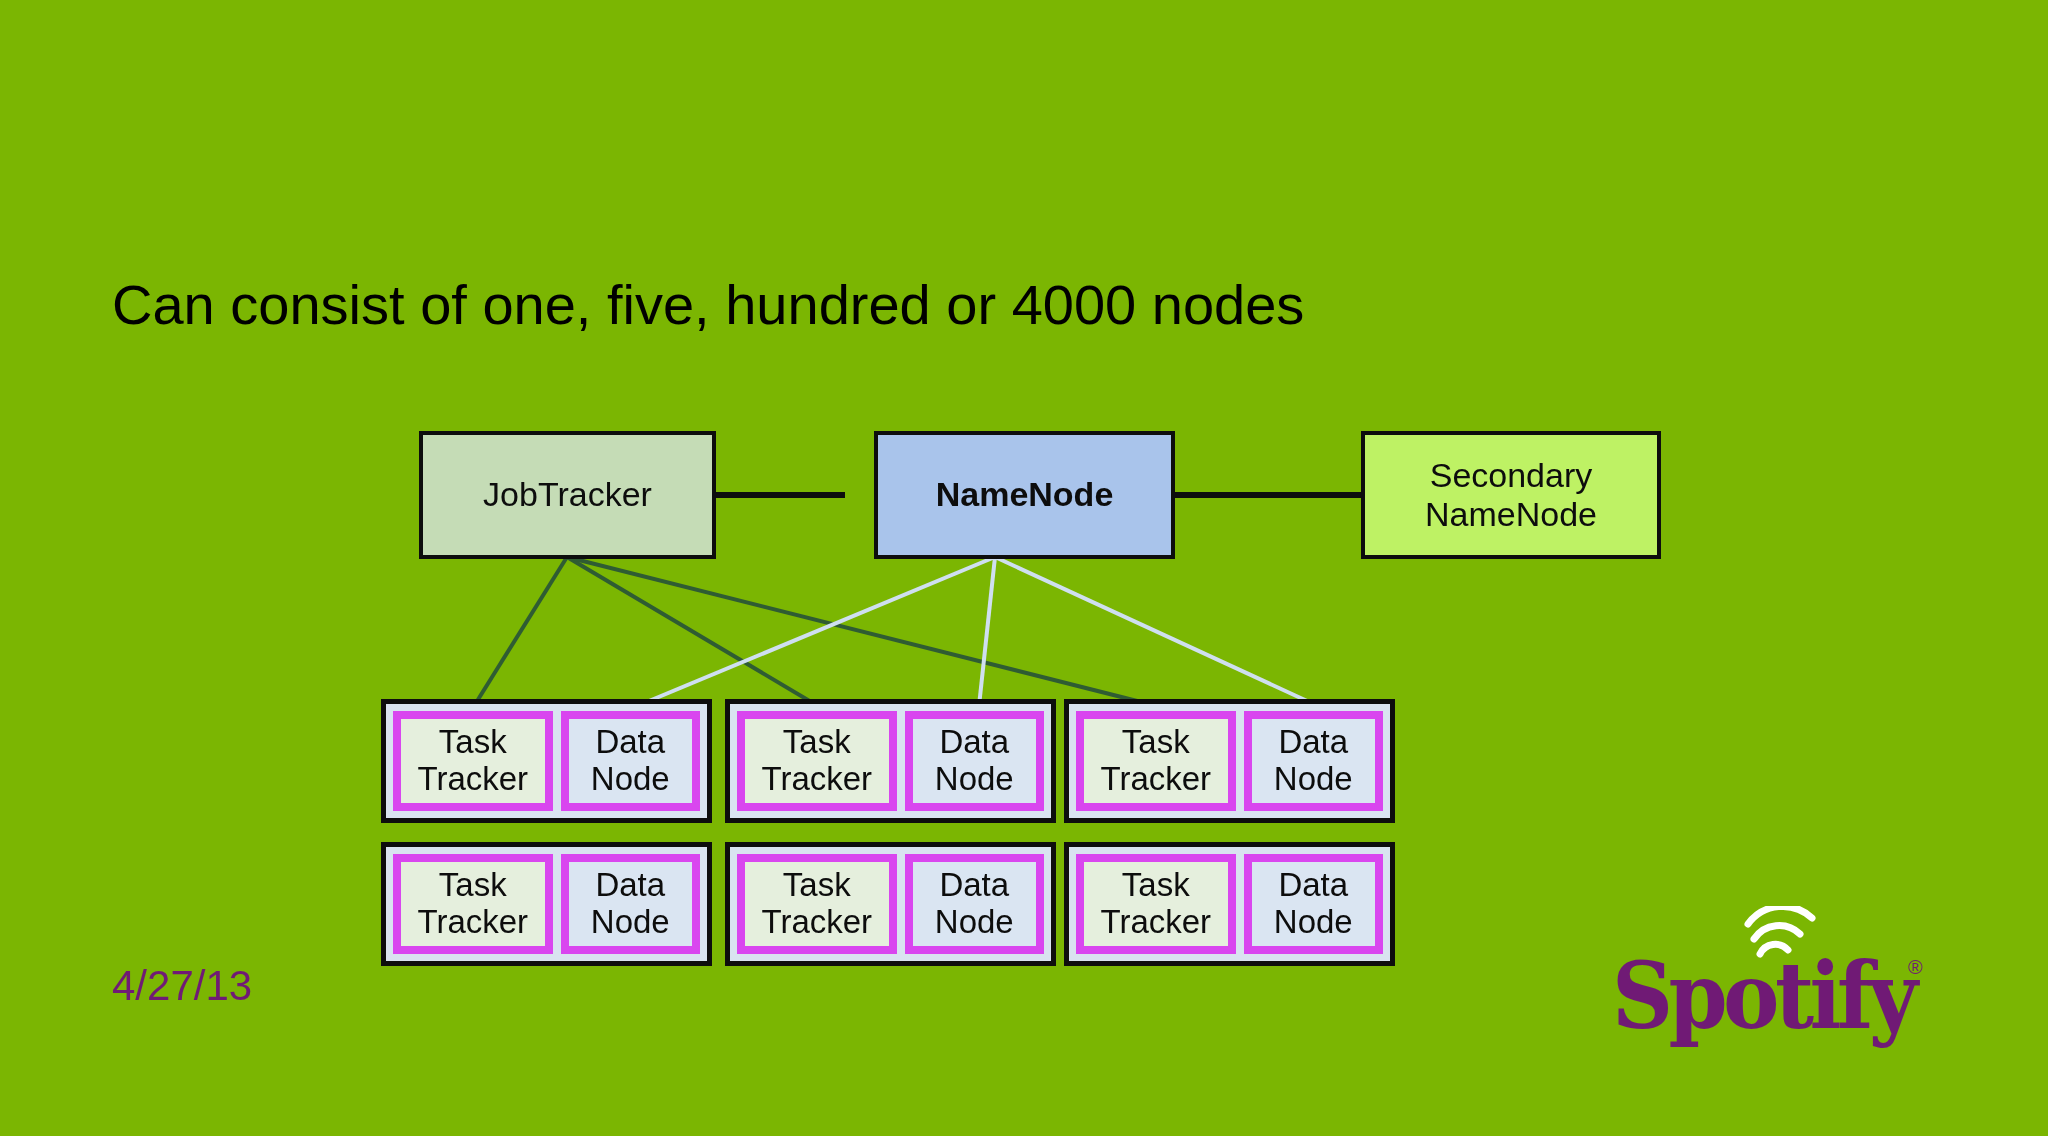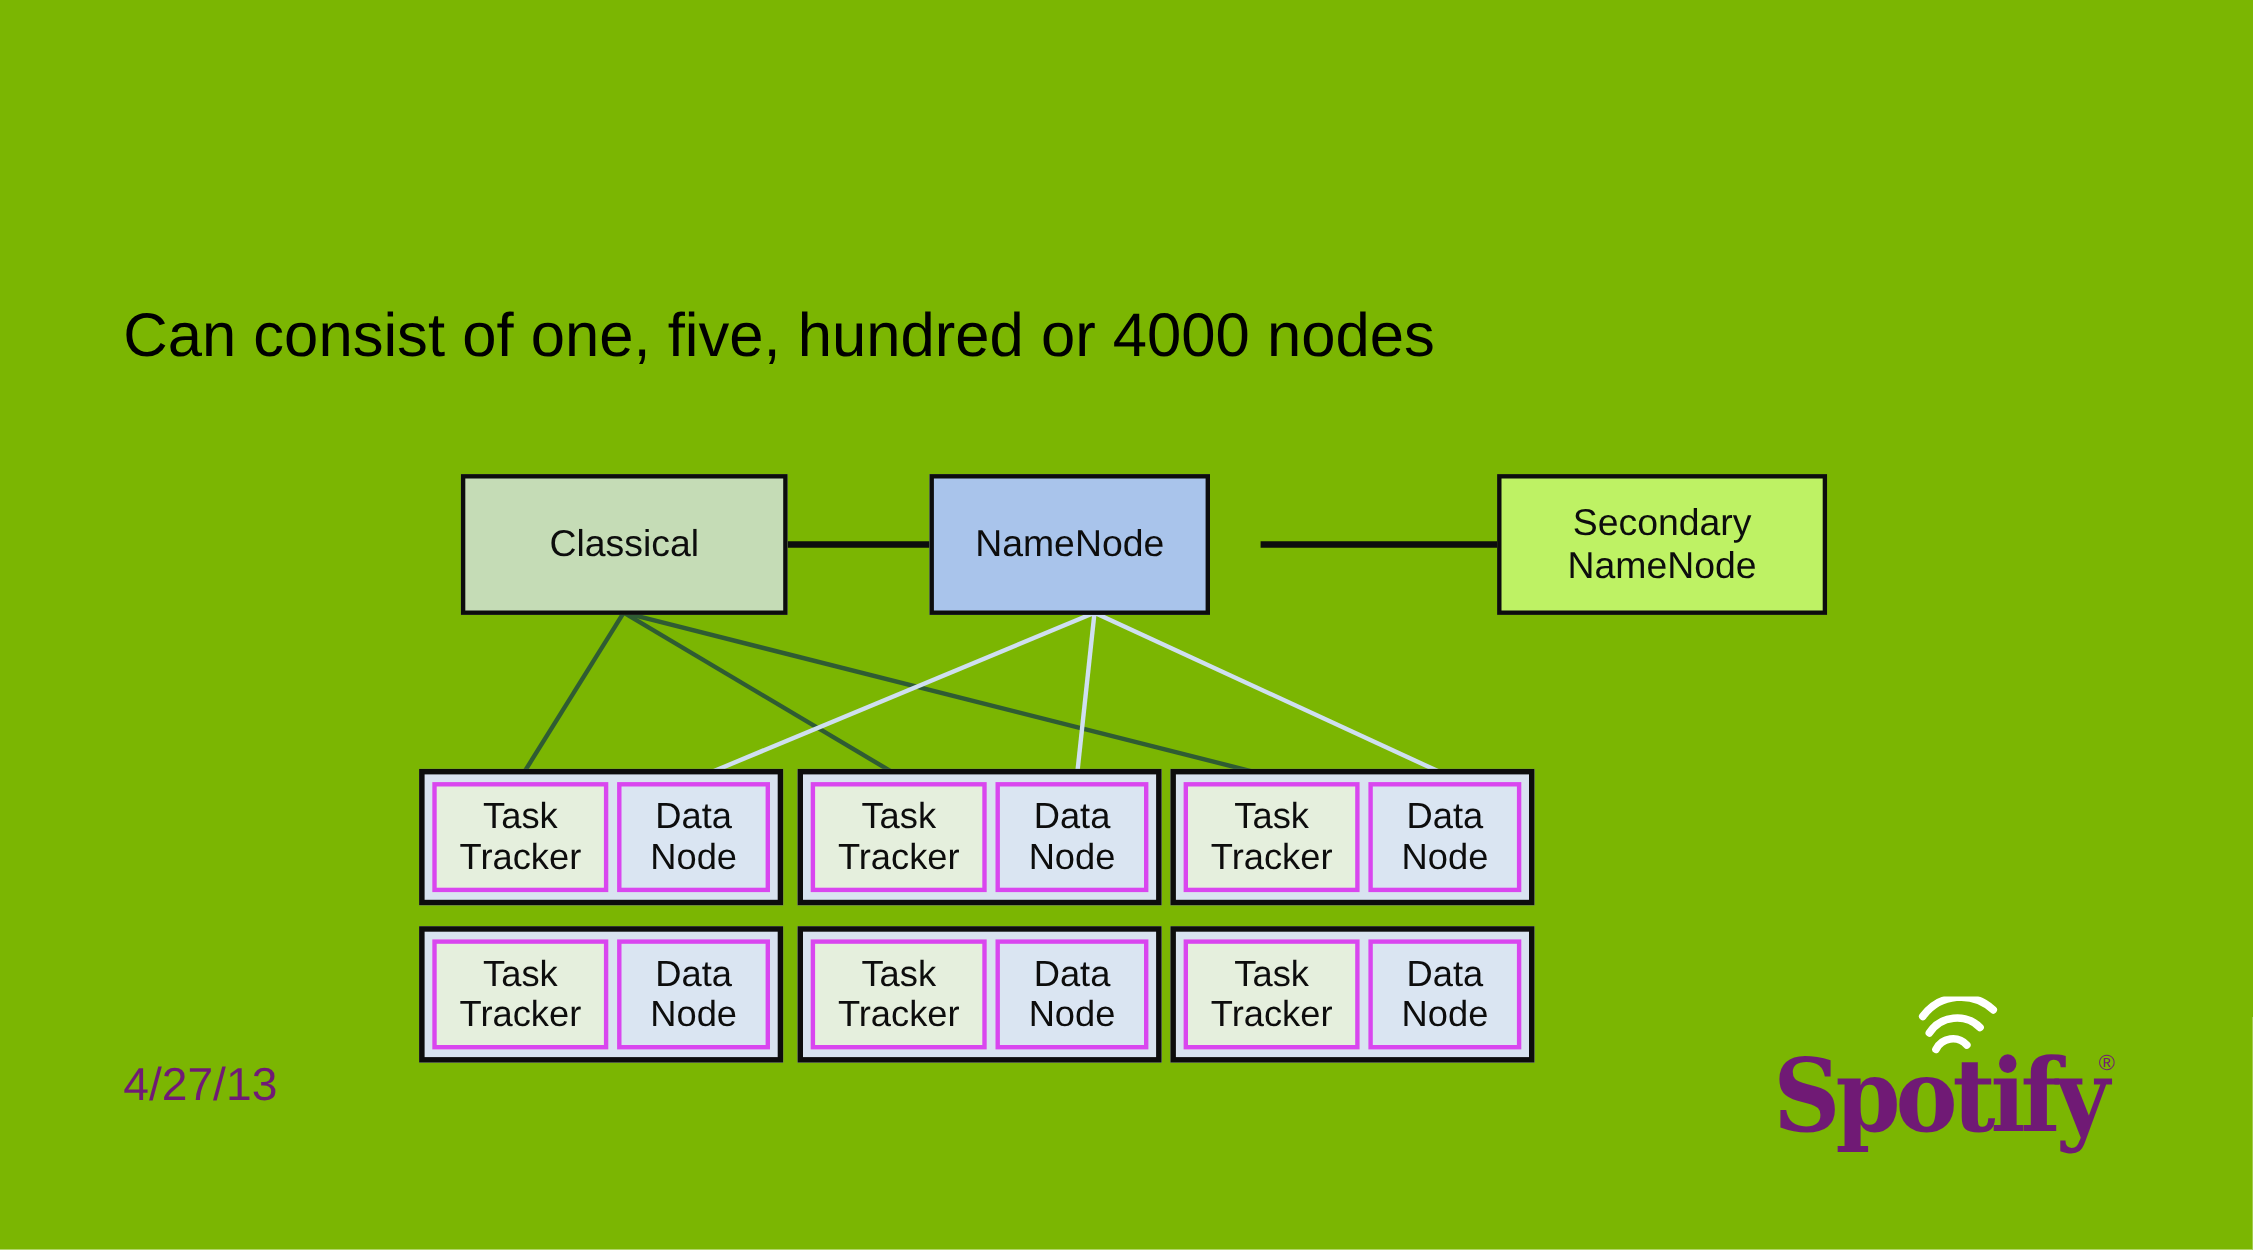--- a/index.html
+++ b/index.html
@@ -58,41 +58,41 @@
     border: 4px solid #0d0d0d;
     display: flex;
     align-items: center;
     justify-content: center;
     text-align: center;
     font-size: 34px;
     line-height: 1.15;
     color: #0d0d0d;
   }
   .node-jobtracker { left: 419px; width: 297px; }
-  .node-namenode   { left: 845px; width: 255px; }
+  .node-namenode   { left: 874px; width: 301px; font-weight: bold; }
   .node-secondary  { left: 1361px; width: 300px; padding: 0 40px; }
 
   .worker-group {
     position: absolute;
     width: 331px;
     height: 124px;
     border: 5px solid #0d0d0d;
     background: #d9e3f0;
     display: flex;
     gap: 8px;
     padding: 7px;
   }
   .wg-r0 { top: 699px; }
   .wg-r1 { top: 842px; }
   .wg-c0 { left: 381px; }
   .wg-c1 { left: 725px; }
   .wg-c2 { left: 1064px; }
 
   .worker-cell {
-    border: 4px solid #d946ef;
+    border: 8px solid #d946ef;
     display: flex;
     align-items: center;
     justify-content: center;
     text-align: center;
     font-size: 33px;
     line-height: 1.12;
     color: #0d0d0d;
     padding: 2px 6px;
   }
   .cell-task { flex: 1.18; }
@@ -147,21 +147,21 @@
     <line x1="567" y1="557" x2="474" y2="706" stroke-width="4" stroke="#2f5c33"></line>
     <line x1="567" y1="557" x2="818" y2="706" stroke-width="4" stroke="#2f5c33"></line>
     <line x1="567" y1="557" x2="1157" y2="706" stroke-width="4" stroke="#2f5c33"></line>
 
     <line x1="995" y1="557" x2="637" y2="706" stroke-width="4" stroke="#cfdff0"></line>
     <line x1="995" y1="557" x2="979" y2="706" stroke-width="4" stroke="#cfdff0"></line>
     <line x1="995" y1="557" x2="1318" y2="706" stroke-width="4" stroke="#cfdff0"></line>
   </svg>
 
   <div class="top-node node-jobtracker" style="background-color: rgb(197, 220, 182);">
-    <span>Classical</span>
+    <span>JobTracker</span>
   </div>
   <div class="top-node node-namenode" style="background-color: rgb(169, 196, 235);">
     <span>NameNode</span>
   </div>
   <div class="top-node node-secondary" style="background-color: #bef264;">
     <span>Secondary NameNode</span>
   </div>
 
   <div class="worker-group wg-r0 wg-c0">
     <div class="worker-cell cell-task" style="background-color: rgb(229, 239, 221);">

